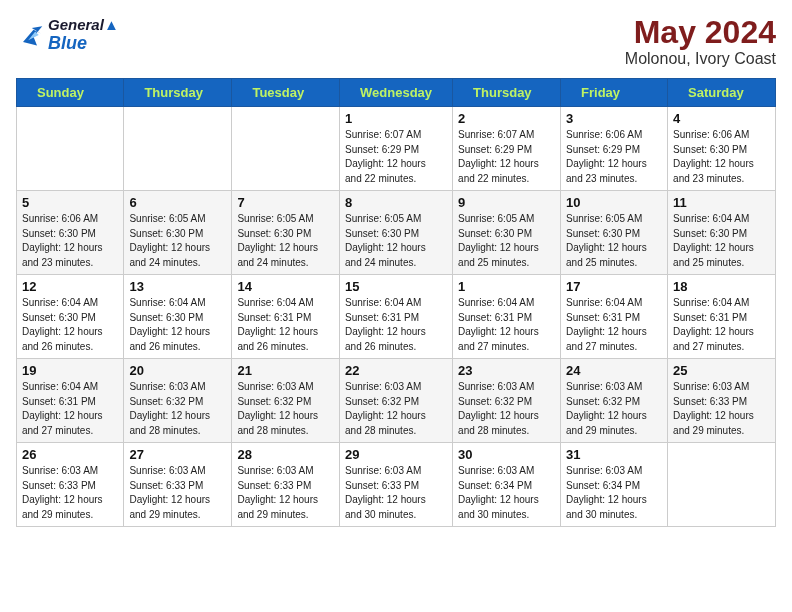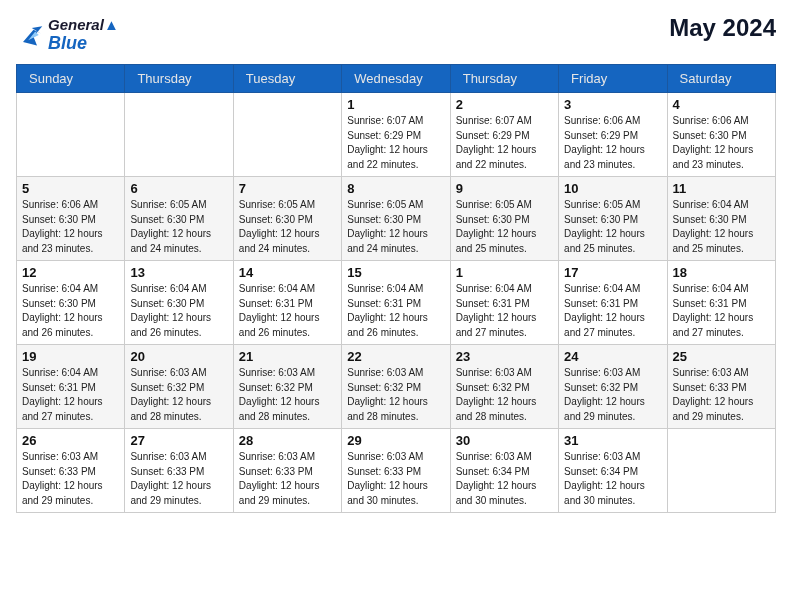--- a/index.html
+++ b/index.html
@@ -23,41 +23,41 @@
       font-style: italic;
     }
     .logo-bird {
       width: 28px;
       height: 28px;
     }
     .title-block {
       text-align: right;
     }
     .month-title {
-      font-size: 24px;
+      font-size: 32px;
       font-weight: bold;
-      color: #0f172a;
+      color: #7f1d1d;
       line-height: 1;
     }
     .location-title {
       font-size: 16px;
       color: #333;
       margin-top: 2px;
     }
     .calendar {
       width: 100%;
       border-collapse: collapse;
       border: 1px solid #ccc;
     }
     .calendar th {
       background-color: #1565c0;
-      color: #e5e5e5;
+      color: #bef264;
       font-size: 13px;
-      font-weight: normal;
-      padding: 6px 12px;
+      font-weight: bold;
+      padding: 6px 20px;
       text-align: left;
       border: 1px solid #1a57a0;
     }
     .calendar td {
       vertical-align: top;
       border: 1px solid #ccc;
       padding: 4px 5px;
       width: calc(100% / 7);
       min-height: 80px;
       font-size: 10.5px;
@@ -92,20 +92,21 @@
       <polygon points="8,24 20,10 28,14 18,8 30,6 20,18 24,28" fill="#1565c0"></polygon>
       <polygon points="14,22 22,12 26,16" fill="#90caf9"></polygon>
     </svg>
     <div>
       <div style="font-size:15px;font-weight:bold;color:#1a1a2e;">General<span style="color:#1565c0;">▲</span></div>
       <div style="font-size:18px;font-weight:bold;color:#1565c0;">Blue</div>
     </div>
   </div>
   <div class="title-block">
     <div class="month-title">May 2024</div>
+    <div class="location-title">Molonou, Ivory Coast</div>
   </div>
 </div>
 
 <table class="calendar">
   <thead>
     <tr>
       <th>Sunday</th>
       <th>Thursday</th>
       <th>Tuesday</th>
       <th>Wednesday</th>

